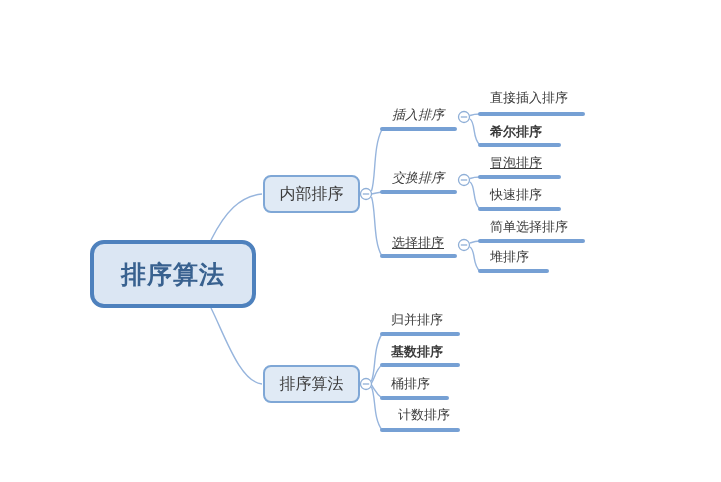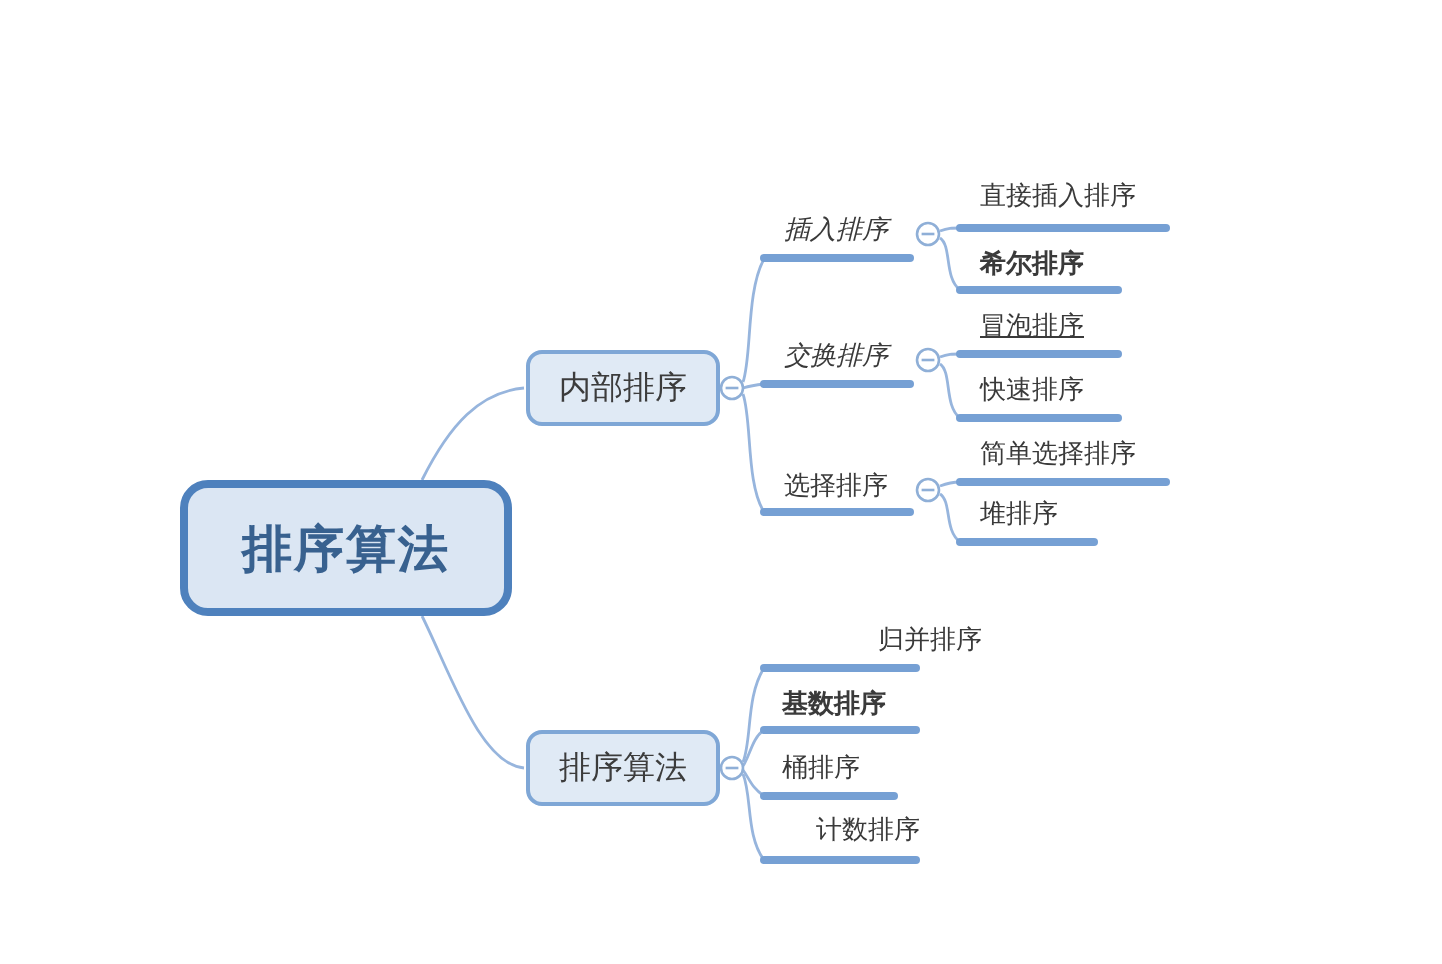--- a/index.html
+++ b/index.html
@@ -119,27 +119,27 @@
 
   <div class="node node-root">
     <span>排序算法</span>
   </div>
   <div class="node node-l2 node-external">
     <span>排序算法</span>
   </div>
 
   <div class="topic" style="left:392px;top:108px;font-style:italic;">插入排序</div>
   <div class="topic" style="left:392px;top:171px;font-style:italic;">交换排序</div>
-  <div class="topic" style="left:392px;top:236px;">选择排序</div>
+  <div class="topic" style="left:392px;top:236px;text-decoration:underline;">选择排序</div>
 
   <div class="topic" style="left:490px;top:91px;">直接插入排序</div>
   <div class="topic" style="left:490px;top:125px;font-weight:bold;">希尔排序</div>
   <div class="topic" style="left:490px;top:156px;text-decoration:underline;">冒泡排序</div>
   <div class="topic" style="left:490px;top:188px;">快速排序</div>
   <div class="topic" style="left:490px;top:220px;">简单选择排序</div>
   <div class="topic" style="left:490px;top:250px;">堆排序</div>
 
-  <div class="topic" style="left:391px;top:313px;margin-left:48px;">归并排序</div>
+  <div class="topic" style="left:391px;top:313px;">归并排序</div>
   <div class="topic" style="left:391px;top:345px;font-weight:bold;">基数排序</div>
   <div class="topic" style="left:391px;top:377px;text-align:center;">桶排序</div>
-  <div class="topic" style="left:408px;top:408px;">计数排序</div>
+  <div class="topic" style="left:398px;top:408px;">计数排序</div>
 
 </div>
 
 </body></html>

